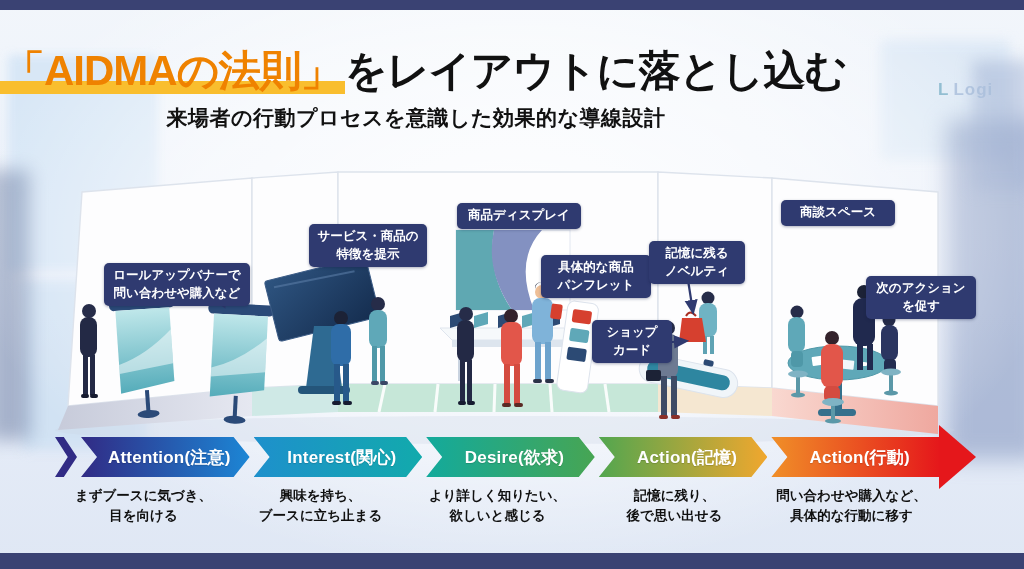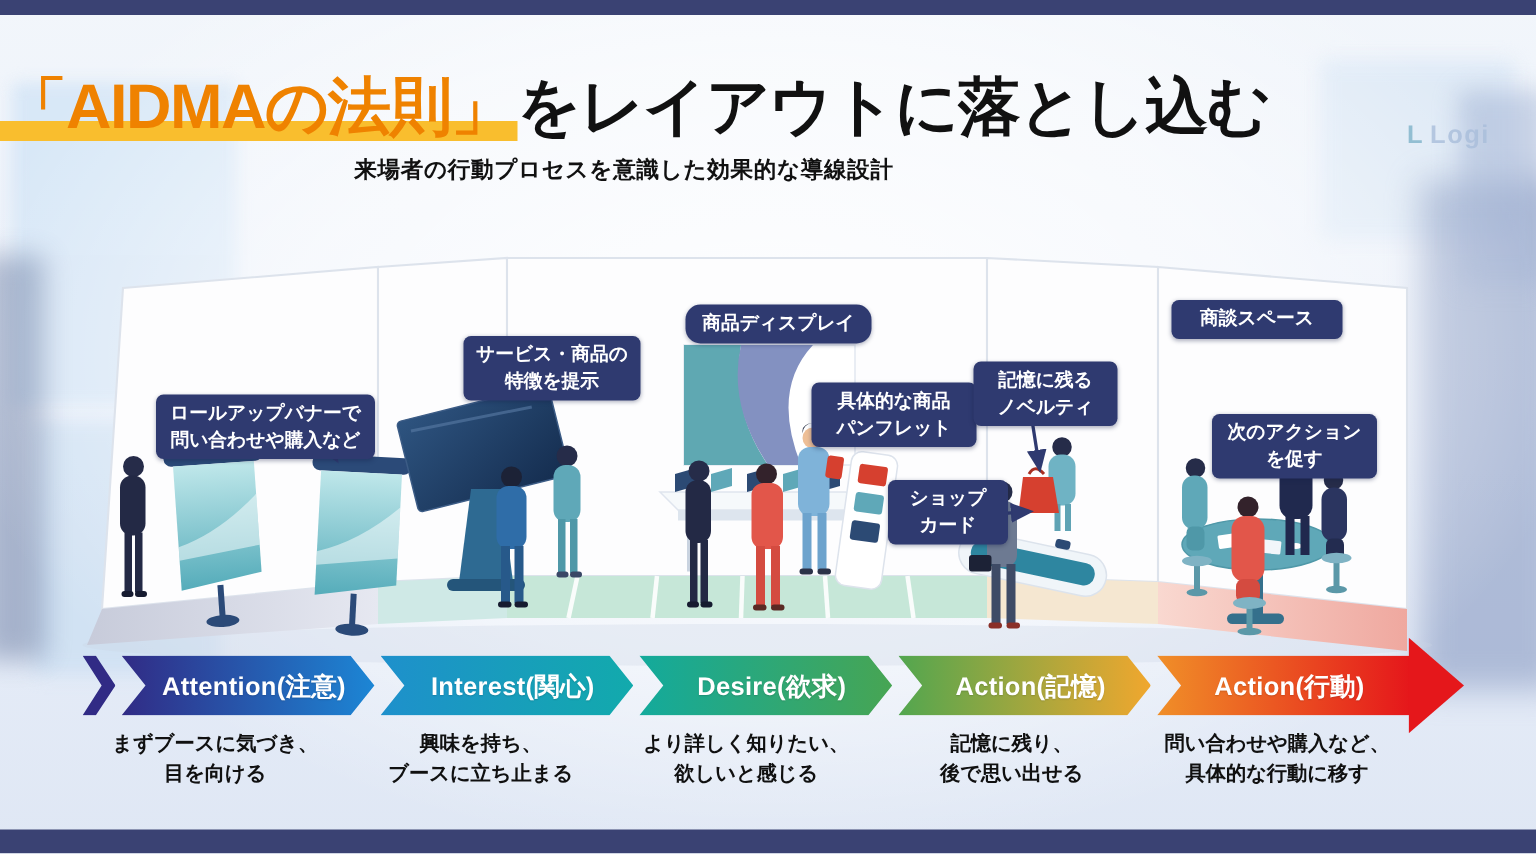--- a/index.html
+++ b/index.html
@@ -21,38 +21,38 @@
   .bgb4{left:946px;top:110px;width:95px;height:340px;background:#8093bd;filter:blur(11px);opacity:.55;}
   .bgb5{left:972px;top:50px;width:60px;height:130px;background:#9fb0d2;filter:blur(8px);opacity:.5;}
   .bgb6{left:880px;top:30px;width:130px;height:120px;background:#dbe8f6;filter:blur(6px);opacity:.8;}
   .bg-logo{position:absolute;left:938px;top:70px;font-size:17px;font-weight:700;
     color:#a9bedb;opacity:.8;letter-spacing:1px;}
   .bg-logo .mark{display:inline-block;color:#7fb3c9;margin-right:4px;font-weight:800;}
   
   .header{position:absolute;left:0;top:48px;width:832px;text-align:center;z-index:5;}
   .title{font-size:42px;line-height:1.1;font-weight:900;color:#111;letter-spacing:-1px;white-space:nowrap;}
   .title .hl{color:#ef8200;background:linear-gradient(180deg,rgba(0,0,0,0) 72%,#f9be2e 72%);padding:0 3px;}
-  .subtitle{margin-top:10px;font-size:15px;font-weight:800;color:#111;letter-spacing:.5px;}
+  .subtitle{margin-top:10px;font-size:21px;font-weight:800;color:#111;letter-spacing:.5px;}
   
   .illu{position:absolute;left:0;top:158px;width:1024px;height:292px;z-index:3;}
   .illu svg{position:absolute;left:0;top:0;}
   
   .callout{position:absolute;z-index:6;background:#2f3a70;color:#fff;border-radius:5px;
     padding:4px 7px;font-size:12.5px;line-height:1.4;font-weight:700;text-align:center;
     box-shadow:0 1px 3px rgba(20,30,70,.35);}
   .callout span{display:block;white-space:nowrap;}
   .co-rollup{left:104px;top:222px;width:132px;margin-top:41px;}
   .co-service{left:289px;top:224px;width:104px;}
-  .co-display{left:457px;top:203px;width:110px;border-radius:10px;}
+  .co-display{left:457px;top:203px;width:110px;}
   .co-pamphlet{left:541px;top:255px;width:96px;}
   .co-shopcard{left:592px;top:320px;width:66px;}
   .co-novelty{left:649px;top:241px;width:82px;}
   .co-meeting{left:781px;top:200px;width:100px;}
   .co-hearing{left:789px;top:232px;width:76px;}
-  .co-nextaction{left:808px;top:276px;width:96px;}
+  .co-nextaction{left:866px;top:276px;width:96px;}
   
   .flow{position:absolute;left:55px;top:437px;width:885px;height:40px;display:flex;z-index:5;}
   .flow-start{width:22px;height:40px;flex:none;
     clip-path:polygon(0% 0%,40% 0%,100% 50%,40% 100%,0% 100%,58% 50%);}
   .seg{flex:1;margin-left:4px;height:40px;display:flex;align-items:center;justify-content:center;
     clip-path:polygon(0 0,calc(100% - 16px) 0,100% 50%,calc(100% - 16px) 100%,0 100%,16px 50%);}
   .seg.last{clip-path:polygon(0 0,100% 0,100% 100%,0 100%,16px 50%);}
   .seg span{color:#fff;font-size:17px;font-weight:700;letter-spacing:.2px;padding-left:8px;
     text-shadow:0 1px 1px rgba(0,0,0,.15);white-space:nowrap;}
   .flow-head{position:absolute;right:-36px;top:-12px;width:37px;height:64px;

